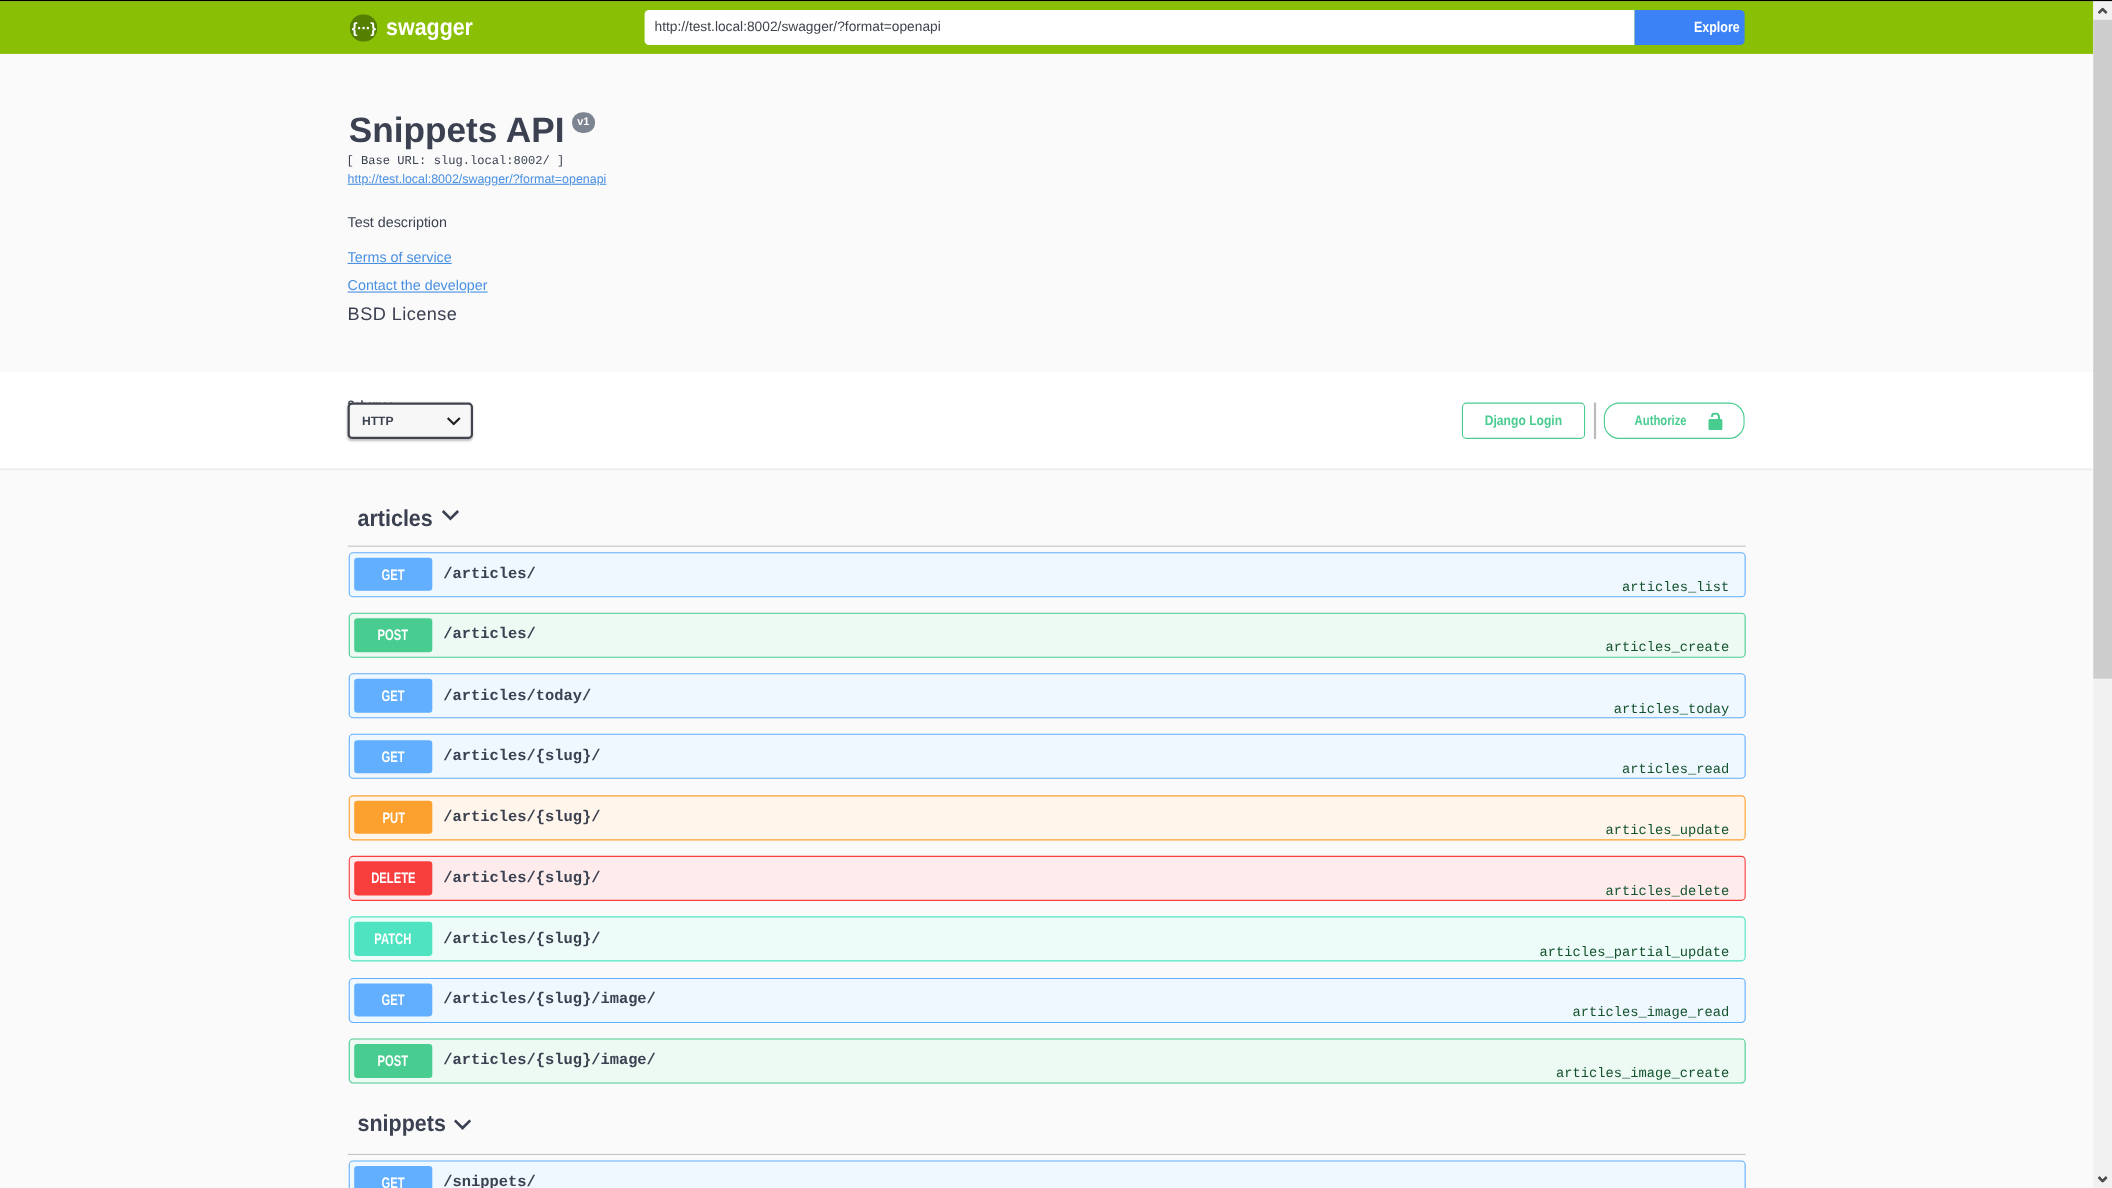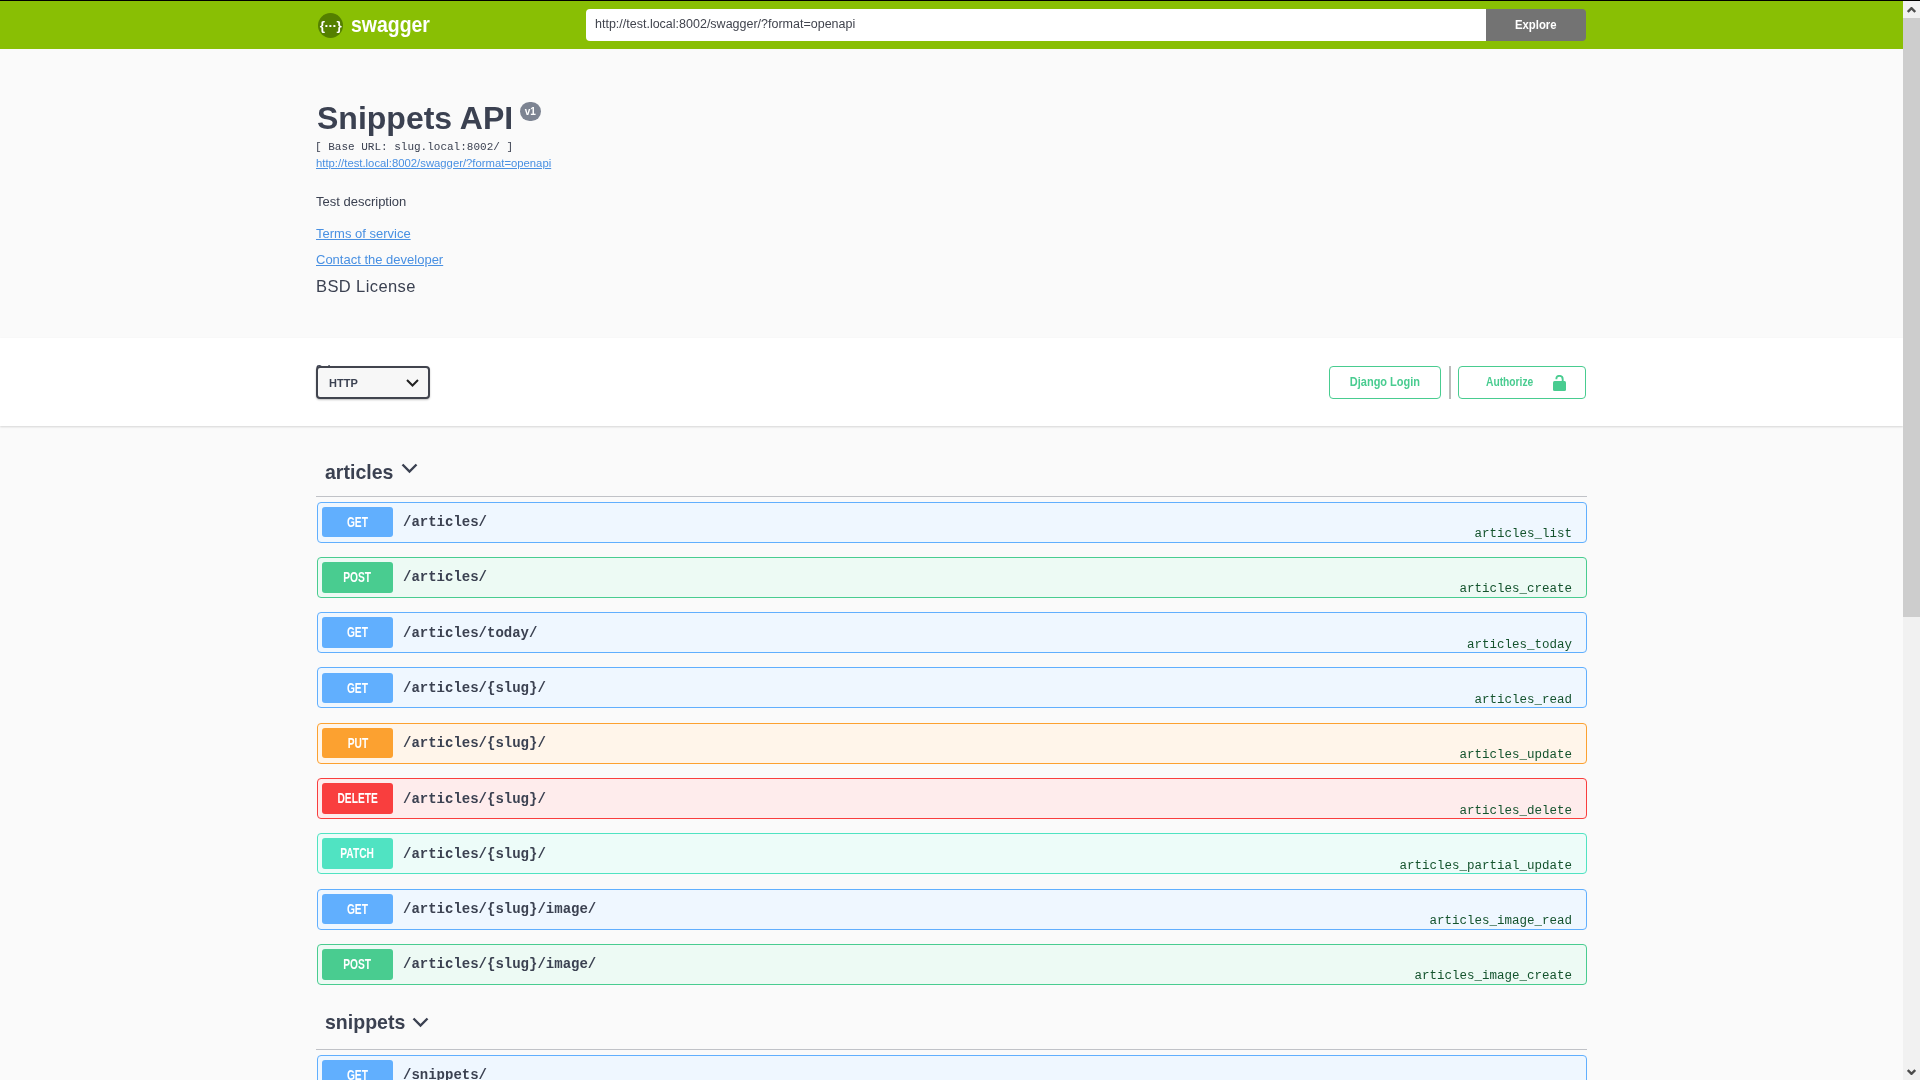--- a/index.html
+++ b/index.html
@@ -4,21 +4,21 @@
 <style>
 * { margin:0; padding:0; box-sizing:border-box; }
 html,body { width:1920px; height:1080px; overflow:hidden; }
 body { font-family:"Liberation Sans", sans-serif; background:#fff; }
 #page { position:relative; width:1920px; height:1080px; overflow:hidden; background:#fafafa; }
 .topline { position:absolute; left:0; top:0; width:1920px; height:1px; background:#000; z-index:30; }
 .topbar { position:absolute; left:0; top:1px; width:1903px; height:47.5px; background:#89bf04; }
 .logo { position:absolute; left:318px; top:12.5px; width:25px; height:25px; }
 .logotext { position:absolute; left:351px; top:12.5px; font-size:21.5px; font-weight:bold; color:#fff; transform:scaleX(0.905); transform-origin:0 50%; }
 .urlbox { position:absolute; left:586px; top:9px; width:900px; height:31.5px; background:#fff; border-radius:4px 0 0 4px; font-size:12.5px; color:#41444e; line-height:31.5px; padding-left:9px; }
-.explore { position:absolute; left:1486px; top:9px; width:100px; height:31.5px; background:#737373; border-radius:0 4px 4px 0; color:#fff; font-weight:bold; font-size:13.5px; line-height:31.5px; text-align:center; }
+.explore { position:absolute; left:1486px; top:9px; width:100px; height:31.5px; background:#3b82f6; border-radius:0 4px 4px 0; color:#fff; font-weight:bold; font-size:13.5px; line-height:31.5px; text-align:right; }
 .explore span { display:inline-block; transform:scaleX(0.84); }
 
 
 .title { position:absolute; left:317px; top:101.6px; font-size:32px; font-weight:bold; color:#3b4151; line-height:1; }
 .vbadge { position:absolute; left:519.5px; top:101.5px; width:21.5px; height:19px; border-radius:10px; background:#7d8492; color:#fff; font-size:10px; font-weight:bold; text-align:center; line-height:19.5px; }
 .baseurl { position:absolute; left:315px; top:141.5px; font-family:"Liberation Mono", monospace; font-size:11px; font-weight:normal; color:#3b4151; line-height:1; }
 .speclink { position:absolute; left:316px; top:157.5px; font-size:11.3px; color:#4990e2; text-decoration:underline; line-height:1; }
 .desc { position:absolute; left:316px; top:195.3px; font-size:13px; color:#3b4151; line-height:1; }
 .terms { position:absolute; left:316px; top:227.2px; font-size:13px; color:#4990e2; text-decoration:underline; line-height:1; }
 .contact { position:absolute; left:316px; top:252.6px; font-size:13px; color:#4990e2; text-decoration:underline; line-height:1; }
@@ -26,21 +26,21 @@
 
 
 .schemebar { position:absolute; left:0; top:338px; width:1903px; height:88px; background:#fff; box-shadow:0 1px 2px 0 rgba(0,0,0,0.15); }
 .schlabel { position:absolute; left:316px; top:352px; font-size:11px; font-weight:bold; color:#3b4151; line-height:1;margin-top:12px; } .schlabel span { display:inline-block; transform:scaleX(0.87); transform-origin:0 50%; }
 .schselect { position:absolute; left:316px; top:366px; width:114px; height:33px; background:#f7f7f7; border:2px solid #41444e; border-radius:4px; box-shadow:0 1px 2px 0 rgba(0,0,0,0.25); }
 .schselect .val { position:absolute; left:11px; top:50%; transform:translateY(-50%); font-size:11px; font-weight:bold; color:#3b4151; }
 .schselect svg { position:absolute; right:9px; top:50%; transform:translateY(-50%); }
 .btn { position:absolute; top:366px; height:33px; border:1.5px solid #49cc90; border-radius:4px; background:transparent; color:#49cc90; font-weight:bold; font-size:12.5px; text-align:center; line-height:30px; }
 .btn .t { display:inline-block; transform:scaleX(0.88); } .authz .t { position:absolute; left:27px; top:0; line-height:30px; transform:scaleX(0.82); transform-origin:0 50%; }
 .dlogin { left:1329px; width:112px; }
-.authz { left:1458px; width:128px; }
+.authz { left:1458px; width:128px;border-radius:14px; }
 .authz .lock { position:absolute; left:94px; top:8px; }
 .btndiv { position:absolute; left:1449px; top:366px; width:2px; height:33px; background:#bbb; }
 
 
 .taghead { position:absolute; font-size:21px; font-weight:bold; color:#3b4151; line-height:1; }
 .taghead .tx { display:inline-block; transform:scaleX(0.93); transform-origin:0 50%; }
 .tagline { position:absolute; left:316px; width:1270.5px; height:1px; background:#c0c2c7; }
 .chev { position:absolute; }
 
 

